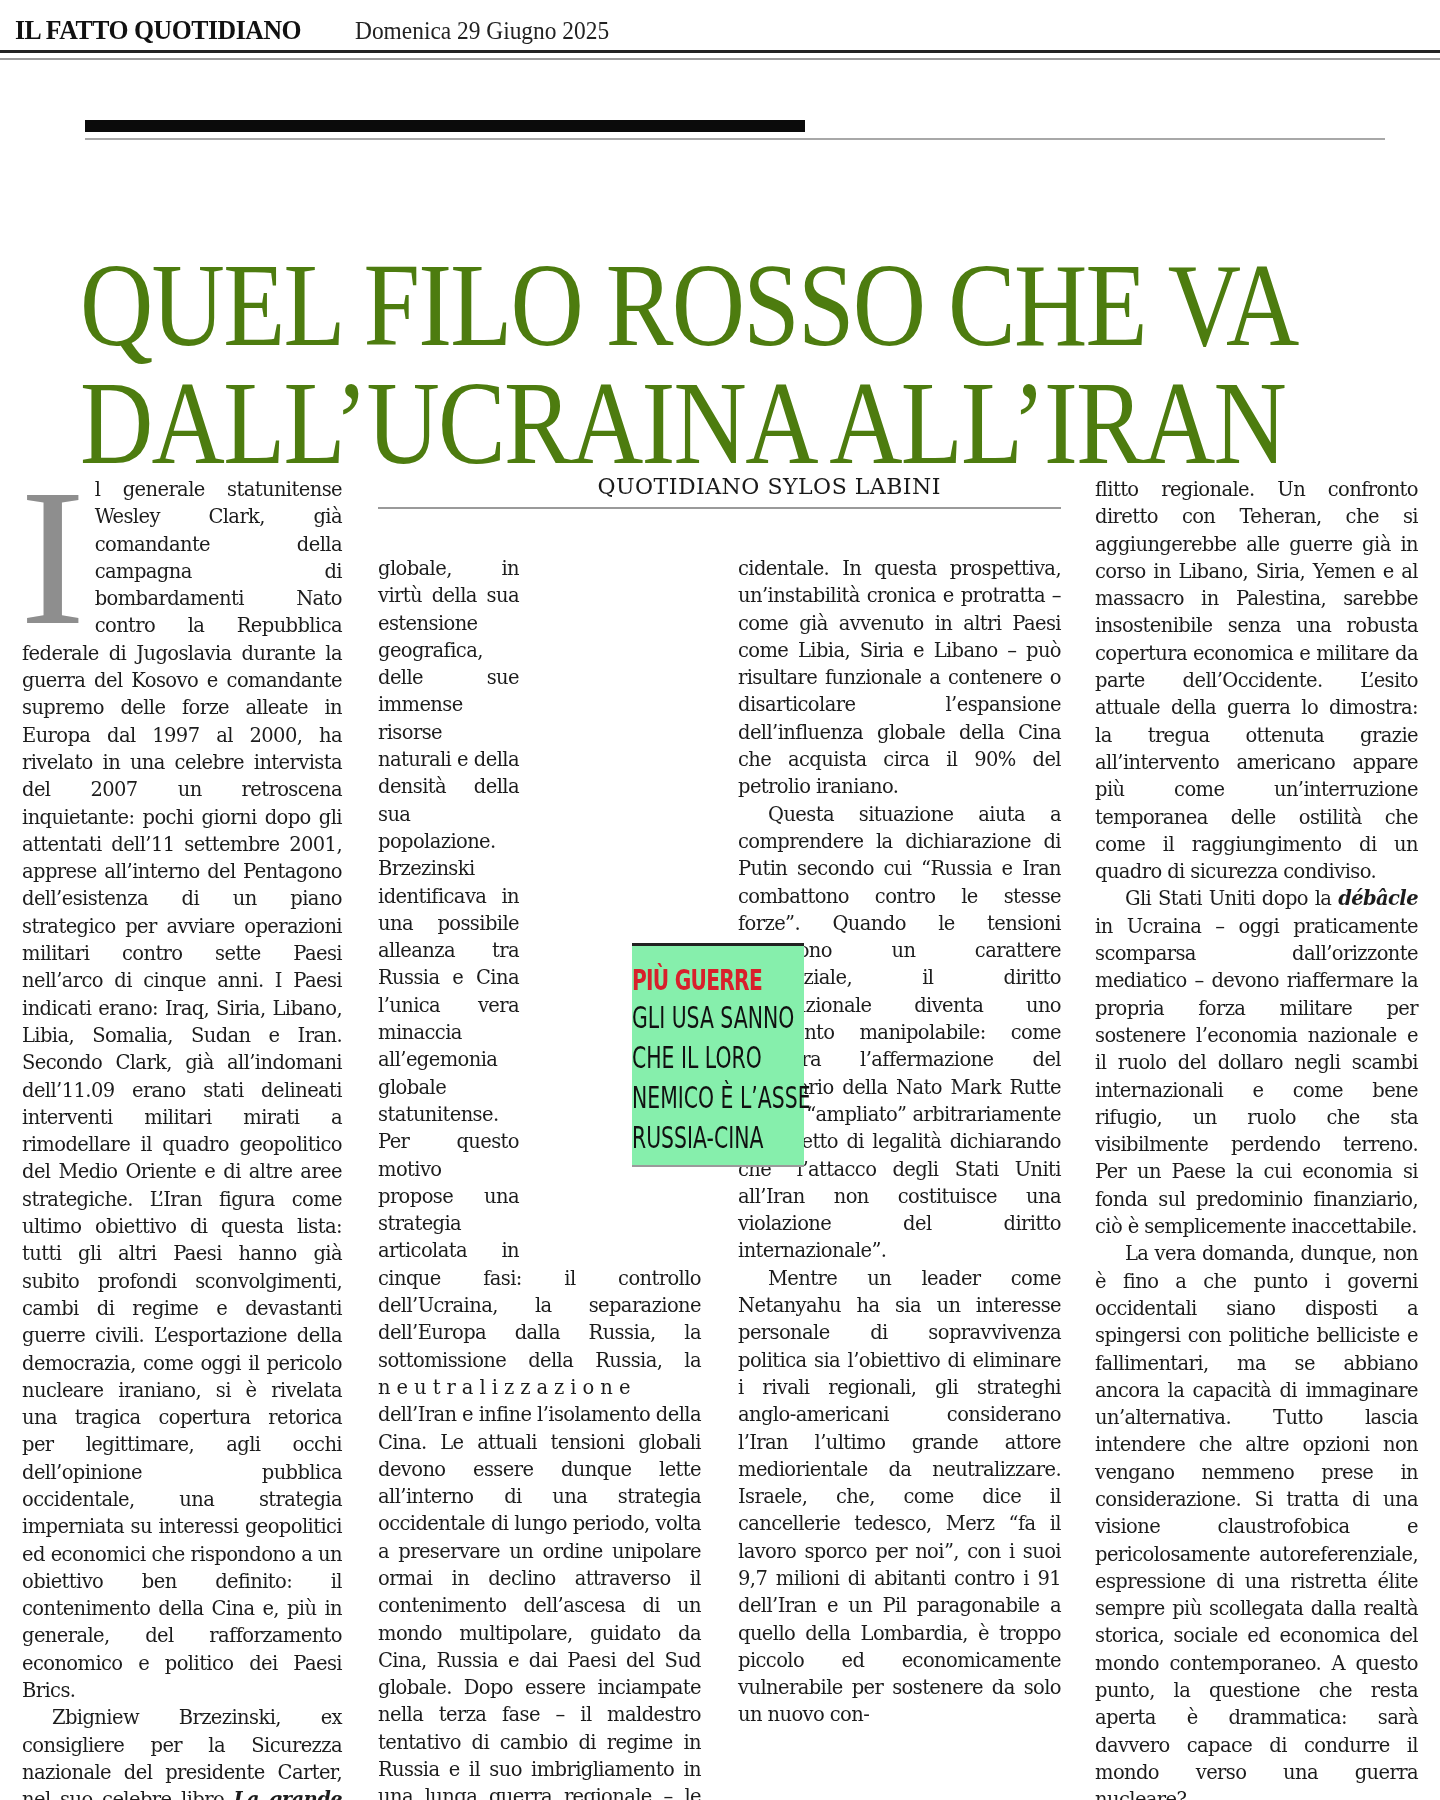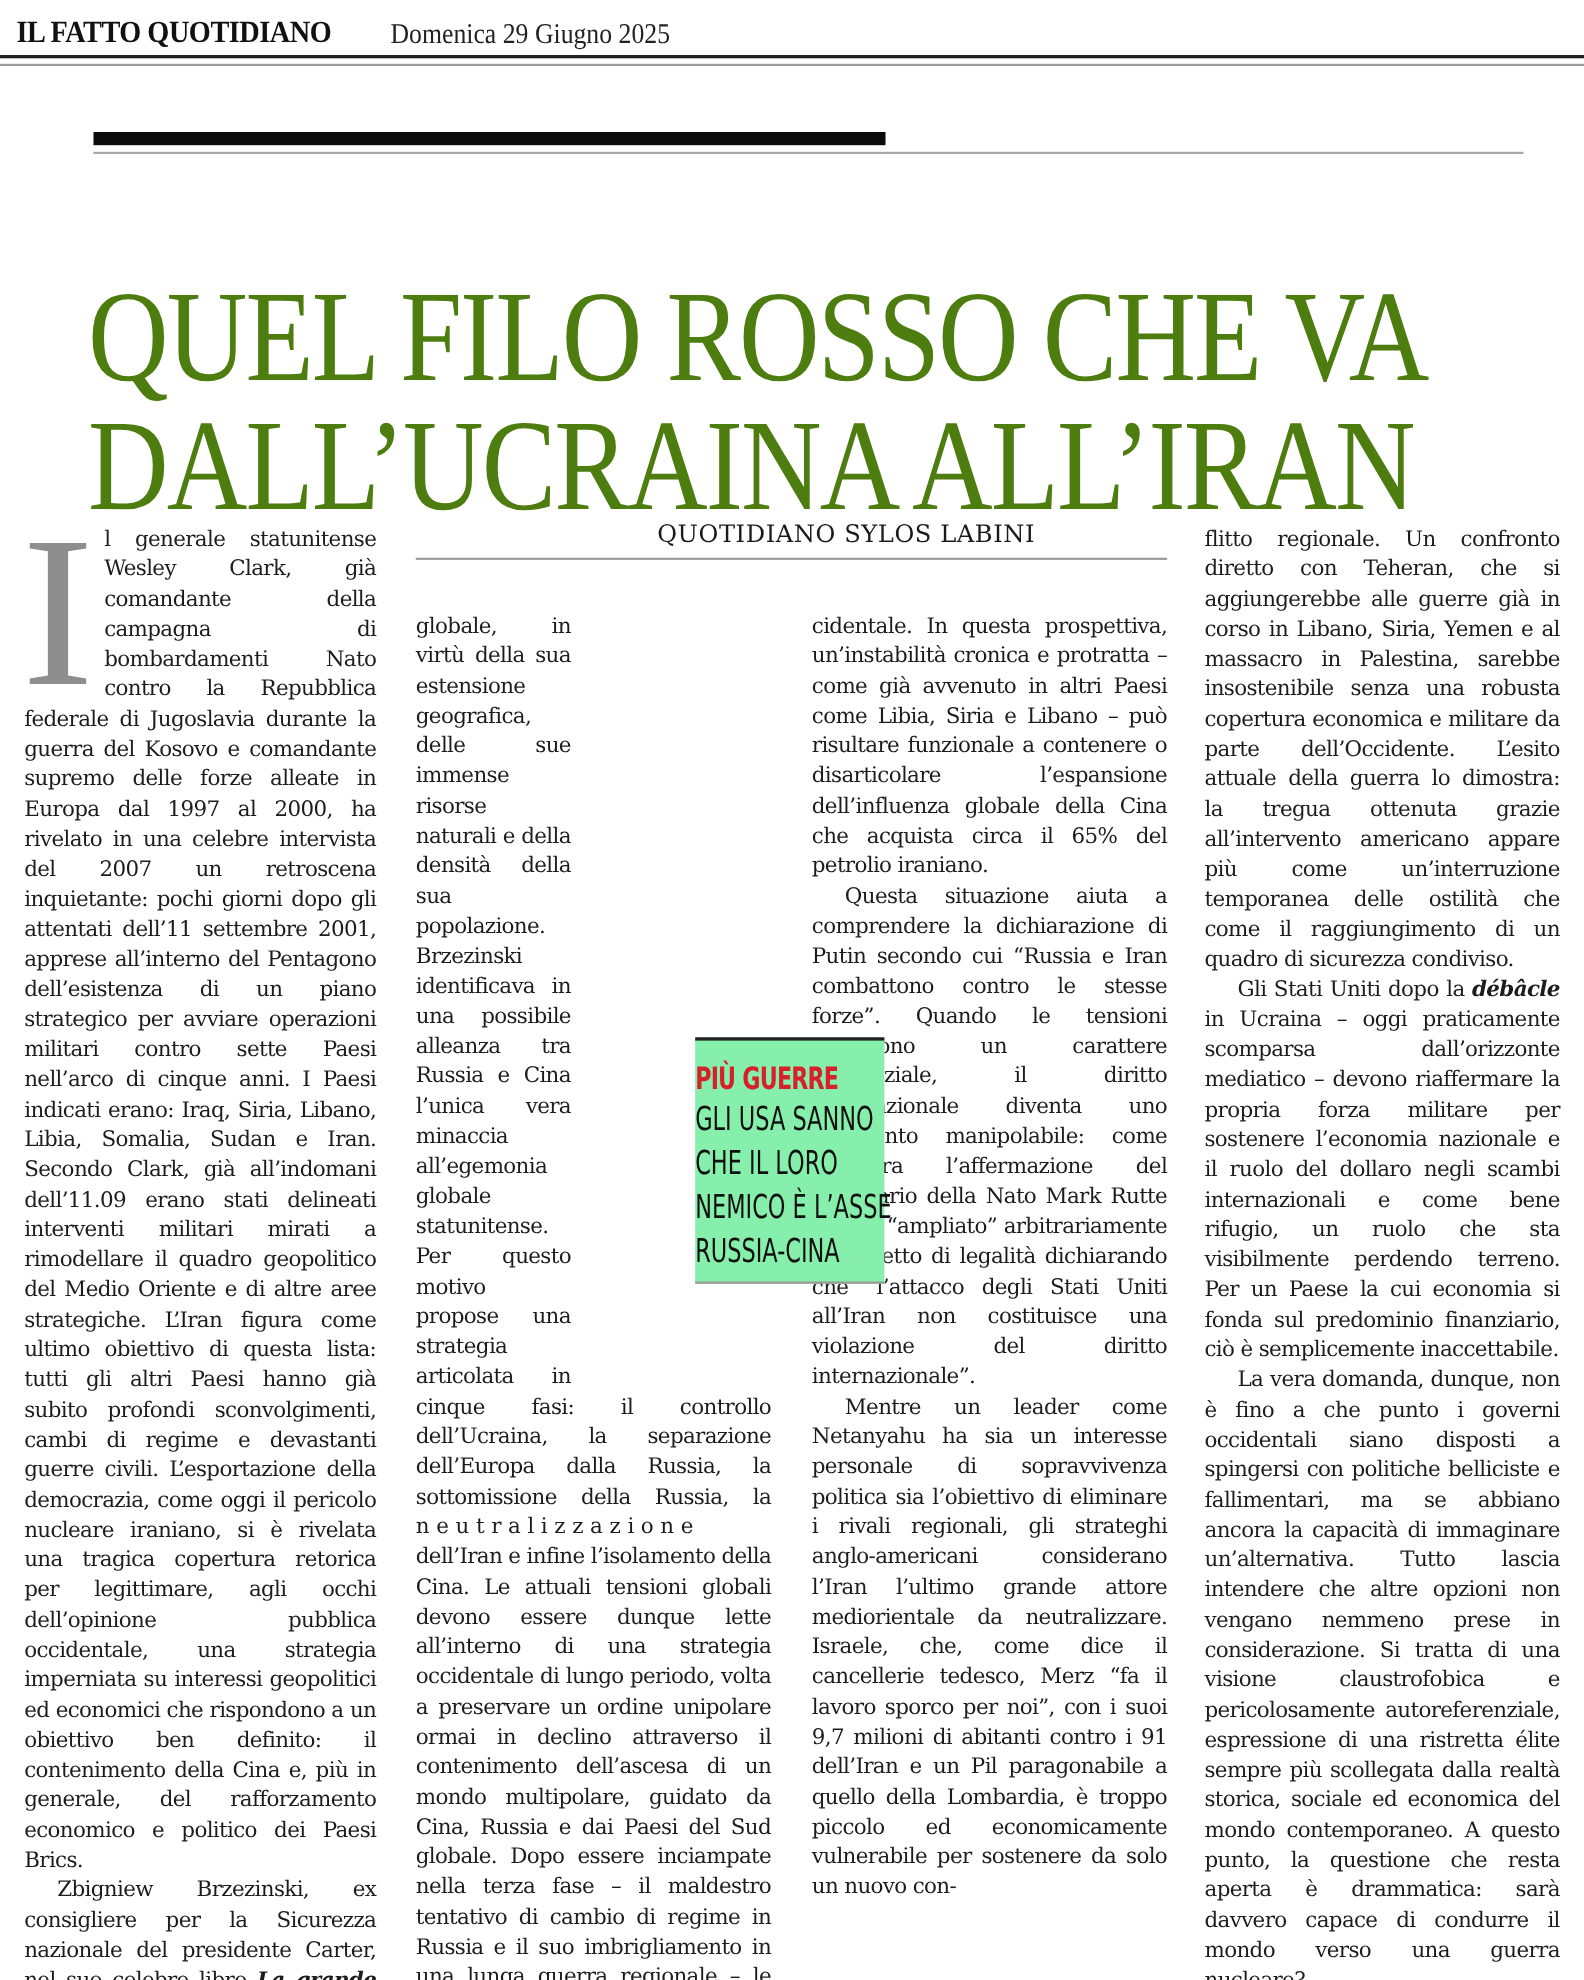--- a/index.html
+++ b/index.html
@@ -60,21 +60,21 @@
   <p class="indent"><span>Zbigniew Brzezinski, ex consigliere per la Sicurezza nazionale del presidente Carter, nel suo celebre libro </span><em>La grande scacchiera</em></p>
 </div>
 
 <div class="col col2">
   <div class="float-space-c2" style="margin-top:325px;"></div>
   <p><span>globale, in virtù della sua estensione geografica, delle sue immense risorse naturali e della densità della sua popolazione. Brzezinski identificava in una possibile alleanza tra Russia e Cina l’unica vera minaccia all’egemonia globale statunitense. Per questo motivo propose una strategia articolata in cinque fasi: il controllo dell’Ucraina, la separazione dell’Europa dalla Russia, la sottomissione della Russia, la </span><span class="spaced">neutralizzazione</span><span> dell’Iran e infine l’isolamento della Cina. Le attuali tensioni globali devono essere dunque lette all’interno di una strategia occidentale di lungo periodo, volta a preservare un ordine unipolare ormai in declino attraverso il contenimento dell’ascesa di un mondo multipolare, guidato da Cina, Russia e dai Paesi del Sud globale. Dopo essere inciampate nella terza fase – il maldestro tentativo di cambio di regime in Russia e il suo imbrigliamento in una lunga guerra regionale – le potenze occidentali hanno ora avviato la quarta: il tentativo di destabilizzazione dell’Iran.</span></p>
 
 </div>
 
 <div class="col col3">
-  <p>cidentale. In questa prospettiva, un’instabilità cronica e protratta – come già avvenuto in altri Paesi come Libia, Siria e Libano – può risultare funzionale a contenere o disarticolare l’espansione dell’influenza globale della Cina che acquista circa il 65% del petrolio iraniano.</p>
+  <p>cidentale. In questa prospettiva, un’instabilità cronica e protratta – come già avvenuto in altri Paesi come Libia, Siria e Libano – può risultare funzionale a contenere o disarticolare l’espansione dell’influenza globale della Cina che acquista circa il 90% del petrolio iraniano.</p>
   <p class="indent">Questa situazione aiuta a comprendere la dichiarazione di Putin secondo cui “Russia e Iran combattono contro le stesse forze”. Quando le tensioni assumono un carattere esistenziale, il diritto internazionale diventa uno strumento manipolabile: come dimostra l’affermazione del segretario della Nato Mark Rutte che ha “ampliato” arbitrariamente il concetto di legalità dichiarando che “l’attacco degli Stati Uniti all’Iran non costituisce una violazione del diritto internazionale”.</p>
   <p class="indent">Mentre un leader come Netanyahu ha sia un interesse personale di sopravvivenza politica sia l’obiettivo di eliminare i rivali regionali, gli strateghi anglo-americani considerano l’Iran l’ultimo grande attore mediorientale da neutralizzare. Israele, che, come dice il cancellerie tedesco, Merz “fa il lavoro sporco per noi”, con i suoi 9,7 milioni di abitanti contro i 91 dell’Iran e un Pil paragonabile a quello della Lombardia, è troppo piccolo ed economicamente vulnerabile per sostenere da solo un nuovo con-</p>
 </div>
 
 <div class="col col4">
   <p>flitto regionale. Un confronto diretto con Teheran, che si aggiungerebbe alle guerre già in corso in Libano, Siria, Yemen e al massacro in Palestina, sarebbe insostenibile senza una robusta copertura economica e militare da parte dell’Occidente. L’esito attuale della guerra lo dimostra: la tregua ottenuta grazie all’intervento americano appare più come un’interruzione temporanea delle ostilità che come il raggiungimento di un quadro di sicurezza condiviso.</p>
   <p class="indent"><span>Gli Stati Uniti dopo la </span><em>débâcle</em><span> in Ucraina – oggi praticamente scomparsa dall’orizzonte mediatico – devono riaffermare la propria forza militare per sostenere l’economia nazionale e il ruolo del dollaro negli scambi internazionali e come bene rifugio, un ruolo che sta visibilmente perdendo terreno. Per un Paese la cui economia si fonda sul predominio finanziario, ciò è semplicemente inaccettabile.</span></p>
   <p class="indent">La vera domanda, dunque, non è fino a che punto i governi occidentali siano disposti a spingersi con politiche belliciste e fallimentari, ma se abbiano ancora la capacità di immaginare un’alternativa. Tutto lascia intendere che altre opzioni non vengano nemmeno prese in considerazione. Si tratta di una visione claustrofobica e pericolosamente autoreferenziale, espressione di una ristretta élite sempre più scollegata dalla realtà storica, sociale ed economica del mondo contemporaneo. A questo punto, la questione che resta aperta è drammatica: sarà davvero capace di condurre il mondo verso una guerra nucleare?</p>
 </div>
 

